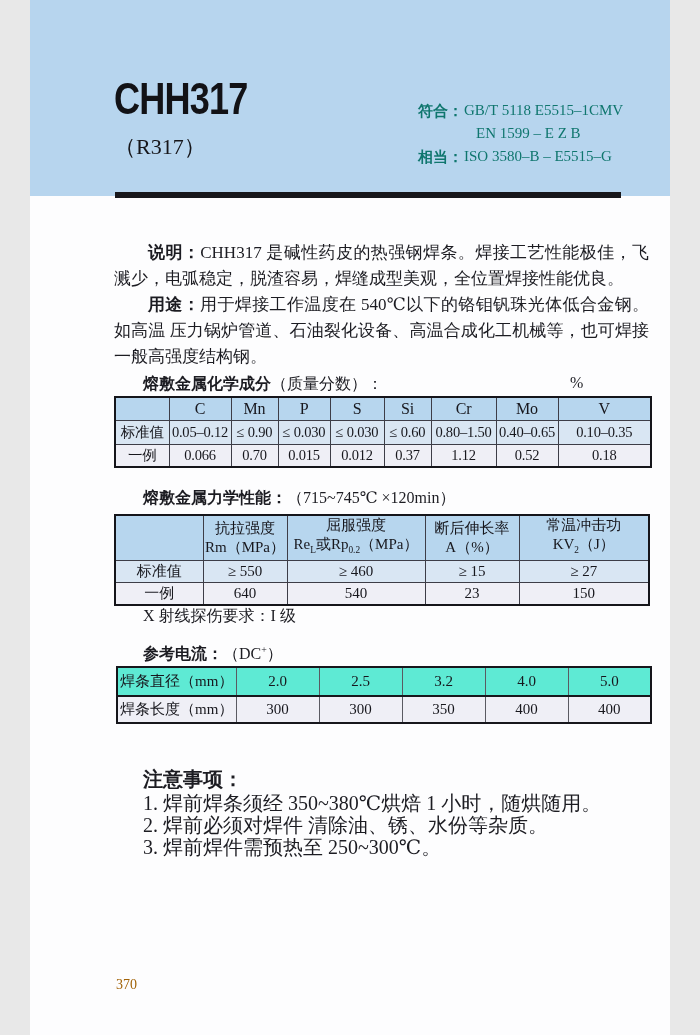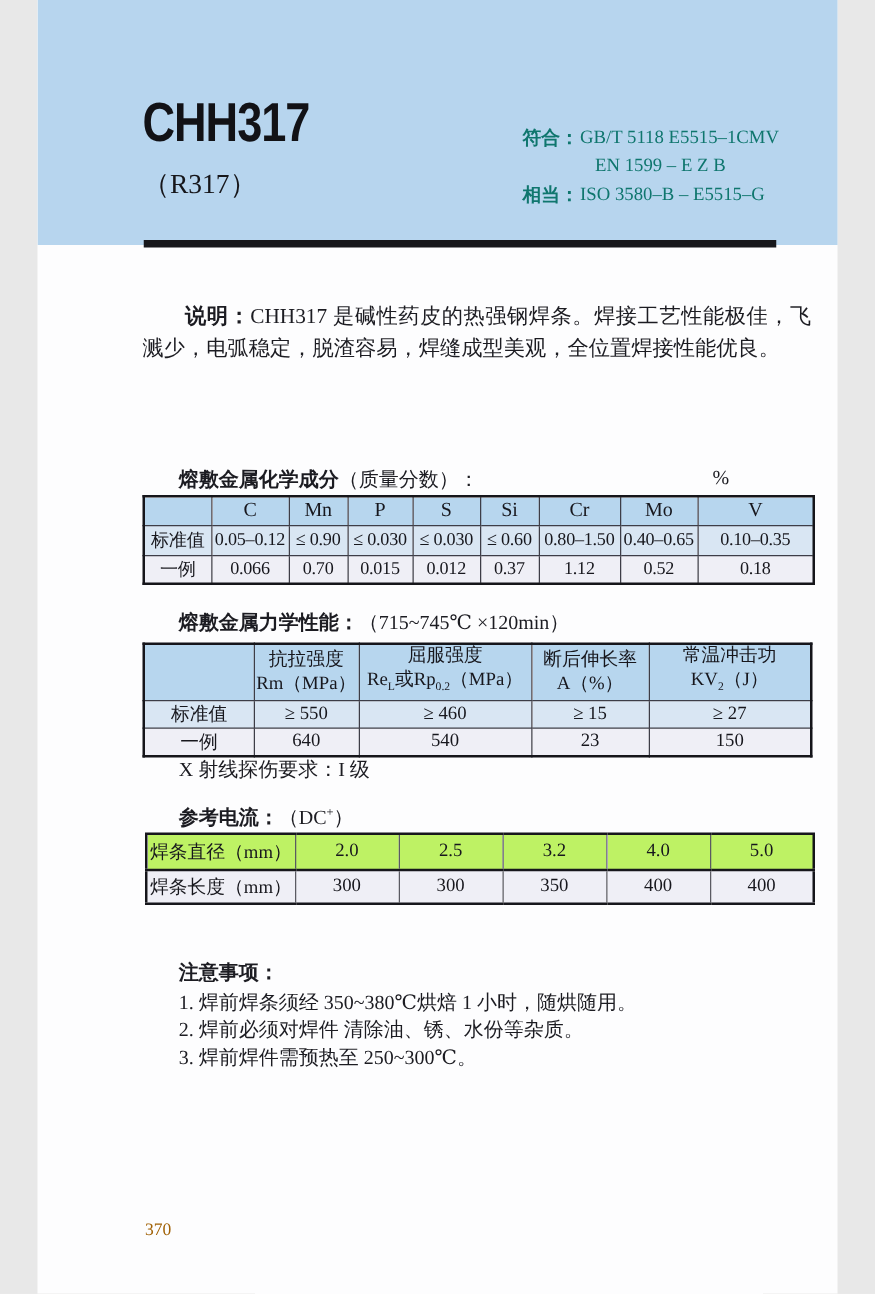--- a/index.html
+++ b/index.html
@@ -48,25 +48,25 @@
   .mech{left:84px;top:514px;width:534px;border:2px solid #15151a;}
   .mech td,.mech th{border:1px solid #3d3d47;font-size:15px;}
   .mech tr.hrow{height:44px;background:#b7d6ee;}
   .mech tr.hrow th{line-height:19px;}
   .mech tr.stdrow{height:22px;background:#d9e6f3;}
   .mech tr.exrow{height:22px;background:#efeff6;}
   
   .cur{left:86px;top:666px;width:534px;border:2px solid #15151a;}
   .cur td{border-top:2px solid #17171c;border-bottom:2px solid #17171c;
           border-left:1px solid #5a5a62;border-right:1px solid #5a5a62;font-size:15px;}
-  .cur tr.hlrow{height:29px;background:#bef264;}
+  .cur tr.hlrow{height:29px;background:#5eead4;}
   .cur tr.exrow{height:27px;background:#efeff6;}
   .cur tr.exrow2{height:27px;background:#f5f4f9;}
   
-  .notes{position:absolute;left:113px;top:768px;font-size:16px;line-height:22px;}
+  .notes{position:absolute;left:113px;top:768px;font-size:20px;line-height:22px;}
   .notes .ntitle{font-family:"Liberation Sans","DejaVu Sans",sans-serif;font-weight:bold;margin-bottom:2px;}
   .notes .item{margin:0;}
   
   .pageno{position:absolute;left:86px;top:977px;font-size:14px;color:#a16207;}
 </style>
 </head>
 <body>
 
 <div class="page">
 
@@ -85,20 +85,21 @@
       <div class="row">
         <span class="lbl">相当：</span>
         <span>ISO 3580–B – E5515–G</span>
       </div>
     </div>
   </div>
   <div class="bar"></div>
 
   <div class="desc">
     <p><span class="plabel">说明：</span><span>CHH317 是碱性药皮的热强钢焊条。焊接工艺性能极佳，飞溅少，电弧稳定，脱渣容易，焊缝成型美观，全位置焊接性能优良。</span></p>
+    <p><span class="plabel">用途：</span><span>用于焊接工作温度在 540℃以下的铬钼钒珠光体低合金钢。如高温 压力锅炉管道、石油裂化设备、高温合成化工机械等，也可焊接一般高强度结构钢。</span></p>
   </div>
 
   <div class="sec-title" style="top:374px;">
     <span class="main">熔敷金属化学成分</span><span>（质量分数）：</span>
   </div>
   <div class="unit">%</div>
   <table class="tbl chem">
     <colgroup>
       <col style="width:54px">
         <col style="width:62px">

